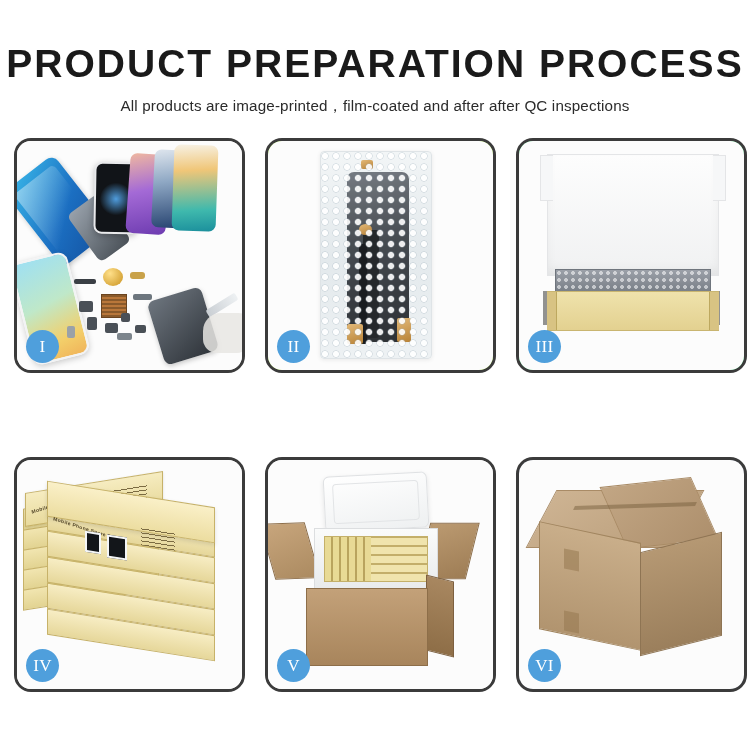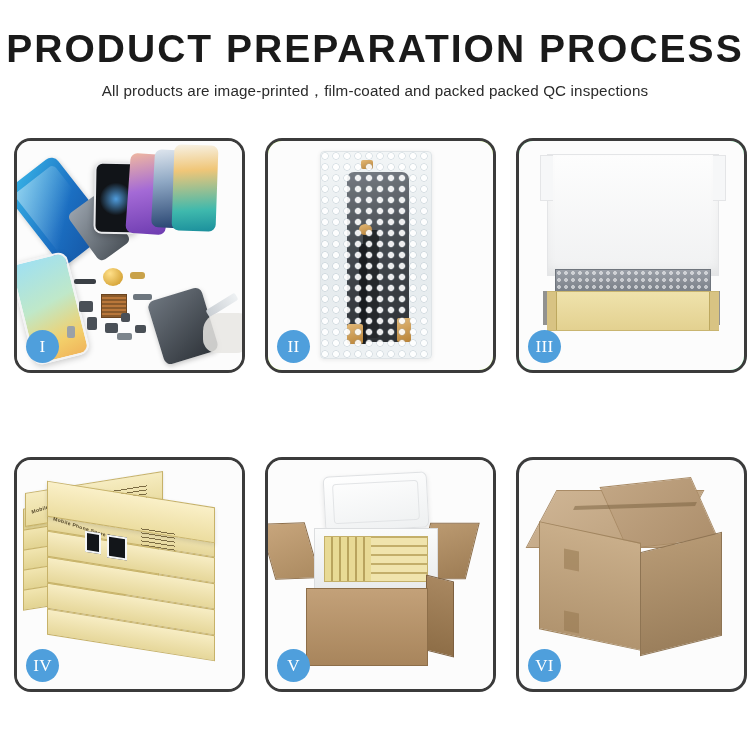--- a/index.html
+++ b/index.html
@@ -5,21 +5,21 @@
   * { margin:0; padding:0; box-sizing:border-box; }
   html, body {
     width:750px; height:750px;
     background:#ffffff;
     font-family:"Liberation Sans", sans-serif;
     overflow:hidden;
   }
   .page { position:relative; width:750px; height:750px; background:#fff; }
 
   
-  .header { padding-top:28px; text-align:center; }
+  .header { padding-top:43px; text-align:center; }
   .title {
     font-size:39px; font-weight:700; letter-spacing:2.0px;
     color:#1a1a1a; line-height:1.08; white-space:nowrap;
   }
   .subtitle {
     margin-top:11px; font-size:15.2px; color:#2b2b2b;
     letter-spacing:0.15px; white-space:nowrap;
   }
 
   
@@ -252,21 +252,21 @@
   .tb1 { left:45px; top:90px; width:15px; height:20px; transform:skewY(12deg); }
   .tb2 { left:45px; top:152px; width:15px; height:20px; transform:skewY(12deg); }
 </style>
 </head>
 <body>
 
 <div class="page">
 
   <div class="header">
     <div class="title">PRODUCT PREPARATION PROCESS</div>
-    <div class="subtitle">All products are image-printed，film-coated and packed packed QC inspections</div>
+    <div class="subtitle">All products are image-printed，film-coated and after after QC inspections</div>
   </div>
 
   <div class="grid">
 
     <div class="panel p1">
       <div class="photo">
         <div class="ph ph-a"></div>
         <div class="ph ph-b"></div>
         <div class="ph ph-c"></div>
         <div class="ph ph-d"></div>

